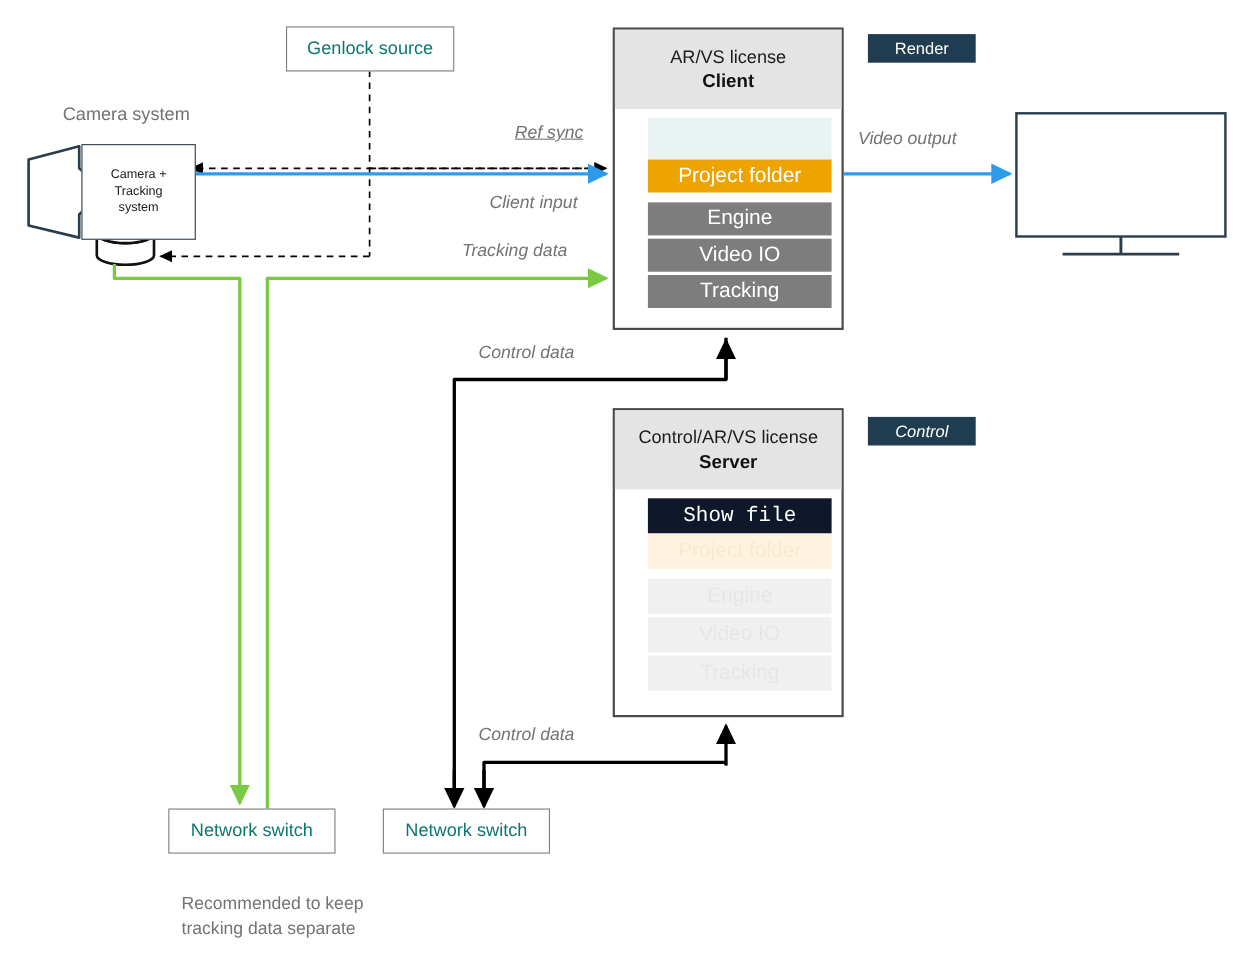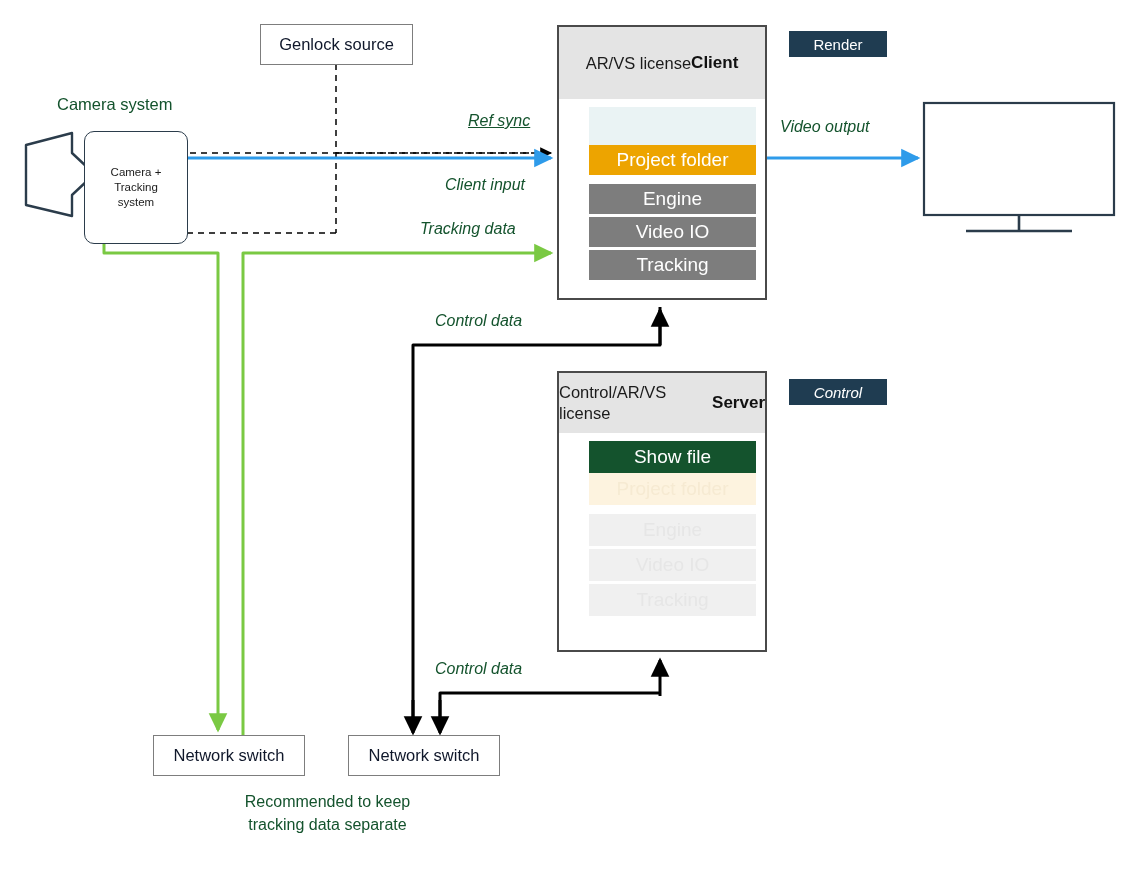--- a/index.html
+++ b/index.html
@@ -1,51 +1,51 @@
 <!DOCTYPE html>
 <html><head>
 <meta charset="utf-8">
 <style>
   html,body{margin:0;padding:0;background:#ffffff;}
   body{width:1136px;height:880px;overflow:hidden;
        font-family:"Liberation Sans","DejaVu Sans",sans-serif;}
   #stage{position:relative;width:1136px;height:880px;background:#fff;}
   #wires{position:absolute;left:0;top:0;width:1136px;height:880px;}
 
-  .lbl{position:absolute;font-size:16px;color:#14532d;white-space:nowrap;}
+  .lbl{position:absolute;font-size:16px;color:#737373;white-space:nowrap;}
   .lbl.it{font-style:italic;}
-  .lbl.ctr{text-align:center;}
+  .lbl.ctr{margin-top:20px;}
 
   
   .plainbox{position:absolute;border:1.6px solid #7d7d7d;background:#fff;
             display:flex;align-items:center;justify-content:center;
-            font-size:16.5px;color:#0f172a;box-sizing:border-box;}
+            font-size:16.5px;color:#0f766e;box-sizing:border-box;}
 
   .camera-box{position:absolute;border:1.8px solid #2b3c4b;background:#fff;
               display:flex;flex-direction:column;align-items:center;
               justify-content:center;box-sizing:border-box;
               font-size:11.5px;line-height:1.32;color:#1b1b1b;text-align:center;}
 
   
   .machine{position:absolute;border:2px solid #4a4a4a;background:#fff;
            box-sizing:border-box;}
   .machine .head{background:#e4e4e4;width:100%;box-sizing:border-box;
-                 display:flex;flex-direction:row;align-items:center;
+                 display:flex;flex-direction:column;align-items:center;
                  justify-content:center;}
   .machine .head .l1{font-size:16.5px;color:#1b1b1b;line-height:1.25;}
   .machine .head .l2{font-size:17px;font-weight:bold;color:#111;line-height:1.25;}
   .machine .body{padding:8px 9px 9px 9px;box-sizing:border-box;}
   .row{height:30px;display:flex;align-items:center;justify-content:center;
        font-size:19px;box-sizing:border-box;margin-left:21px;}
   .row.blank{background:#eaf3f4;height:38px;}
   .row.amber{background:#eda400;color:#fff;}
   .row.amber-dim{background:#fdf3df;color:#f6ead2;}
   .row.grey{background:#7d7d7d;color:#fff;}
   .row.grey-dim{background:#f0f0f0;color:#e6e6e6;}
-  .row.teal{background:#14532d;color:#fff;}
+  .row.teal{background:#0f172a;color:#fff;font-family:Liberation Mono, monospace;}
   .gap3{height:3px;}
   .gap8{height:9px;}
 
   
   .badge{position:absolute;background:#1f3c51;color:#fff;font-size:15px;
          display:flex;align-items:center;justify-content:center;
          box-sizing:border-box;margin-left:20px;}
 </style>
 </head>
 <body>
@@ -125,21 +125,21 @@
 
   <div class="lbl ctr" style="left:165px;top:790px;width:325px;line-height:1.45;">
     <span>Recommended to keep</span><br>
     <span>tracking data separate</span>
   </div>
 
   <div class="plainbox" style="left:260px;top:24px;width:153px;height:41px;">
     <span>Genlock source</span>
   </div>
 
-  <div class="camera-box" style="left:84px;top:131px;width:104px;height:113px;border-radius:10px;">
+  <div class="camera-box" style="left:74px;top:131px;width:104px;height:87px;">
     <span>Camera +</span>
     <span>Tracking</span>
     <span>system</span>
   </div>
 
   <div class="machine" style="left:557px;top:25px;width:210px;height:275px;">
     <div class="head" style="height:72px;">
       <div class="l1">AR/VS license</div>
       <div class="l2">Client</div>
     </div>
@@ -151,21 +151,21 @@
       <div class="gap3"></div>
       <div class="row grey">Video IO</div>
       <div class="gap3"></div>
       <div class="row grey">Tracking</div>
     </div>
   </div>
 
   <div class="badge" style="left:769px;top:31px;width:98px;height:26px;">Render</div>
 
   <div class="machine" style="left:557px;top:371px;width:210px;height:281px;">
-    <div class="head" style="height:60px;">
+    <div class="head" style="height:72px;">
       <div class="l1">Control/AR/VS license</div>
       <div class="l2">Server</div>
     </div>
     <div class="body">
       <div class="row teal" style="height:32px;">Show file</div>
       <div class="row amber-dim" style="height:32px;">Project folder</div>
       <div class="gap8"></div>
       <div class="row grey-dim" style="height:32px;">Engine</div>
       <div class="gap3"></div>
       <div class="row grey-dim" style="height:32px;">Video IO</div>

